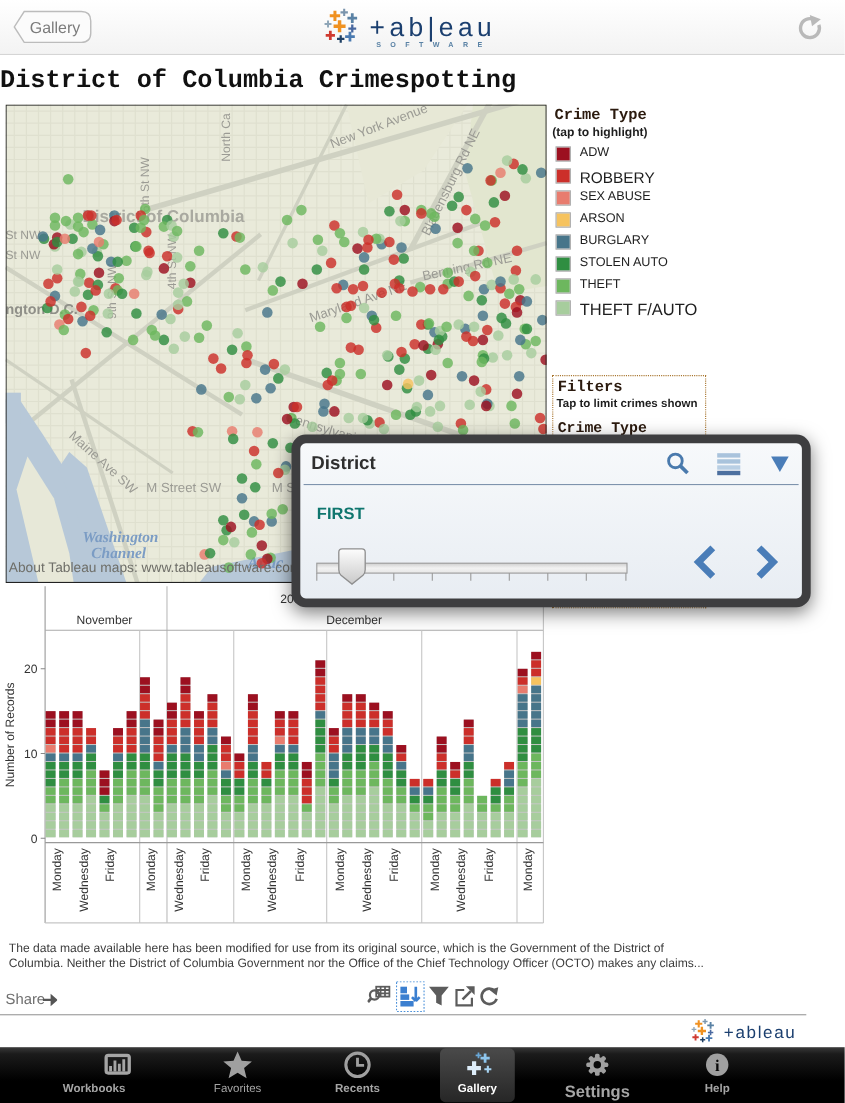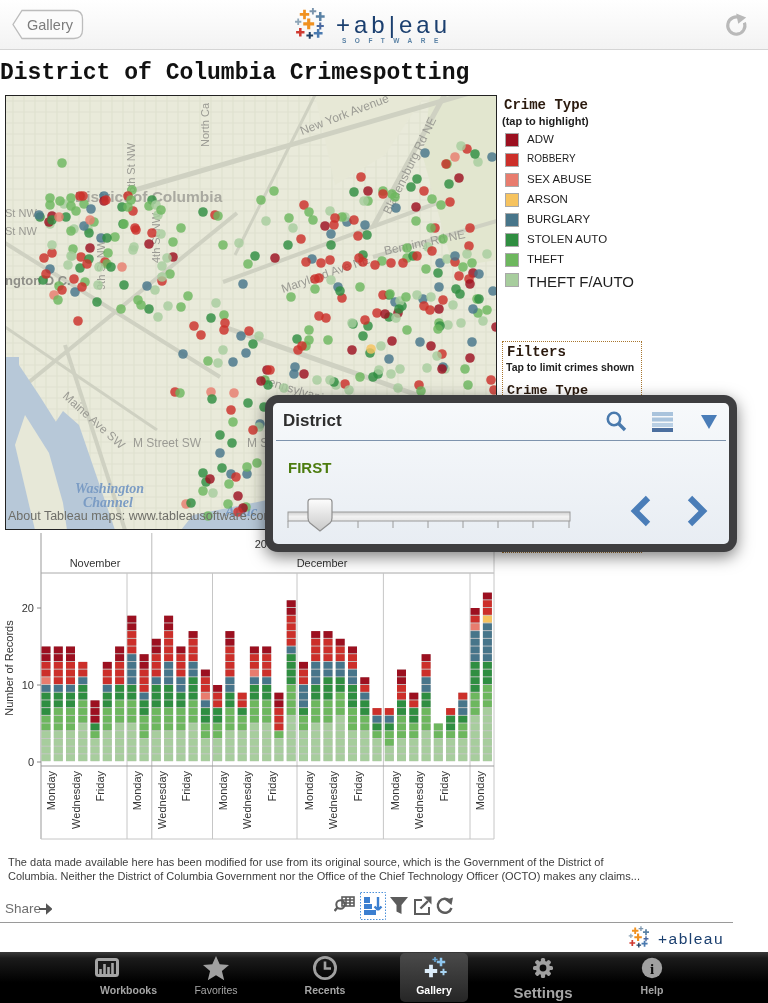--- a/index.html
+++ b/index.html
@@ -440,21 +440,21 @@
     <circle cx="208" cy="398" r="4.8" fill="#a7cd9d" fill-opacity=".82"></circle>
  <text x="3" y="425" font-size="12.5" fill="#6e6e68" font-family="Liberation Sans">About Tableau maps: www.tableausoftware.com/mapdata</text>
  <rect x="0.5" y="0.5" width="491" height="434" fill="none" stroke="#222" stroke-width="1"></rect>
 </svg>
 
 <div class="abs mono" style="left:504px;top:97px;font-size:14px;font-weight:bold;color:#2b1a0e">Crime&nbsp;Type</div>
 <div class="abs" style="left:502px;top:115px;font-size:11px;font-weight:bold;color:#1e1e1e">(tap to highlight)</div>
 <div style="position:absolute;left:506px;top:134px;width:12px;height:12px;background:#9c1020;outline:1px solid #a9a9a9"></div>
 <div style="position:absolute;left:527px;top:133px;font-size:11.5px;color:#1e1e1e">ADW</div>
 <div style="position:absolute;left:506px;top:154px;width:12px;height:12px;background:#cc2f2a;outline:1px solid #a9a9a9"></div>
-<div style="position:absolute;left:527px;top:153px;font-size:10px;color:#1e1e1e">ROBBERY</div>
+<div style="position:absolute;left:527px;top:153px;font-size:14px;color:#1e1e1e">ROBBERY</div>
 <div style="position:absolute;left:506px;top:174px;width:12px;height:12px;background:#e87c6e;outline:1px solid #a9a9a9"></div>
 <div style="position:absolute;left:527px;top:173px;font-size:11.5px;color:#1e1e1e">SEX ABUSE</div>
 <div style="position:absolute;left:506px;top:194px;width:12px;height:12px;background:#f6c35f;outline:1px solid #a9a9a9"></div>
 <div style="position:absolute;left:527px;top:193px;font-size:11.5px;color:#1e1e1e">ARSON</div>
 <div style="position:absolute;left:506px;top:214px;width:12px;height:12px;background:#47758a;outline:1px solid #a9a9a9"></div>
 <div style="position:absolute;left:527px;top:213px;font-size:11.5px;color:#1e1e1e">BURGLARY</div>
 <div style="position:absolute;left:506px;top:234px;width:12px;height:12px;background:#2f8e41;outline:1px solid #a9a9a9"></div>
 <div style="position:absolute;left:527px;top:233px;font-size:11.5px;color:#1e1e1e">STOLEN AUTO</div>
 <div style="position:absolute;left:506px;top:254px;width:12px;height:12px;background:#6db75e;outline:1px solid #a9a9a9"></div>
 <div style="position:absolute;left:527px;top:253px;font-size:11.5px;color:#1e1e1e">THEFT</div>
@@ -1097,21 +1097,21 @@
  <text x="30" y="19" font-size="15.5" fill="#1b3f6f" letter-spacing="1.5" font-family="Liberation Sans">+ableau</text>
 </svg>
 
 <div class="abs" style="left:0;top:952px;width:768px;height:51px;background:linear-gradient(#3a3a3a 0%,#1b1b1b 12%,#000 60%)"></div>
 <div class="abs" style="left:400px;top:953px;width:68px;height:49px;background:linear-gradient(#4a4a4a,#262626);border-radius:5px"></div>
 <svg class="abs" style="left:93px;top:955px" width="28" height="26" viewBox="0 0 28 26">
     <rect x="2" y="3" width="24" height="19" rx="3.5" fill="#a5a5a5"></rect>
     <rect x="5" y="6" width="18" height="13" fill="#1a1a1a"></rect>
     <path d="M7.5 19V14M11.5 19V9M15.5 19V12M19.5 19V8" stroke="#a5a5a5" stroke-width="2.6"></path>
   </svg>
-<div class="abs" style="left:57px;top:984px;width:100px;text-align:right;font-size:10.5px;font-weight:bold;color:#a5a5a5">Workbooks</div>
+<div class="abs" style="left:57px;top:984px;width:100px;text-align:left;font-size:10.5px;font-weight:bold;color:#a5a5a5">Workbooks</div>
 <svg class="abs" style="left:202px;top:955px" width="28" height="26" viewBox="0 0 28 26">
     <path d="M14 1 L17.7 9.3 L27 10 L19.9 16 L22.2 25.2 L14 20.2 L5.8 25.2 L8.1 16 L1 10 L10.3 9.3 Z" fill="#a0a0a0"></path>
   </svg>
 <div class="abs" style="left:166px;top:984px;width:100px;text-align:center;font-size:10.5px;font-weight:normal;color:#a5a5a5">Favorites</div>
 <svg class="abs" style="left:311px;top:955px" width="28" height="26" viewBox="0 0 28 26">
     <circle cx="14" cy="13" r="10.6" fill="none" stroke="#a0a0a0" stroke-width="2.8"></circle>
     <path d="M14 6.5V13.5H20" stroke="#a0a0a0" stroke-width="2.6" fill="none"></path>
   </svg>
 <div class="abs" style="left:275px;top:984px;width:100px;text-align:center;font-size:10.5px;font-weight:bold;color:#a5a5a5">Recents</div>
 <svg class="abs" style="left:420px;top:955px" width="28" height="26" viewBox="0 0 28 26">
@@ -1148,21 +1148,21 @@
  <path d="M18.5 13.5 L25 20" stroke="#4a7aad" stroke-width="3.4"></path>
  <g>
   <rect x="52" y="2" width="21" height="4" fill="#a9c3dc"></rect>
   <rect x="52" y="7.5" width="21" height="4" fill="#a9c3dc"></rect>
   <rect x="52" y="13" width="21" height="4" fill="#b9cfe4"></rect>
   <rect x="52" y="18" width="21" height="4" fill="#4c6f9f"></rect>
  </g>
  <path d="M101 5 H117 L109 19 Z" fill="#4a7db8"></path>
 </svg>
 <div class="abs" style="left:276px;top:440px;width:450px;border-top:1px solid #7e93ad"></div>
-<div class="abs" style="left:288px;top:459px;font-size:15px;font-weight:bold;color:#4d7c0f">FIRST</div>
+<div class="abs" style="left:288px;top:459px;font-size:15px;font-weight:bold;color:#0f766e">FIRST</div>
 <svg class="abs" style="left:286px;top:498px" width="290" height="38" viewBox="0 0 290 38">
  <rect x="2" y="14" width="282" height="9" fill="url(#gtrack)" stroke="#9a9a9a" stroke-width="1"></rect>
  <defs>
   <linearGradient id="gtrack" x1="0" y1="0" x2="0" y2="1">
    <stop offset="0" stop-color="#cfcfcf"></stop>
         <stop offset=".5" stop-color="#f2f2f2"></stop>
         <stop offset="1" stop-color="#e7e7e7"></stop>
   </linearGradient>
   <linearGradient id="gthumb" x1="0" y1="0" x2="0" y2="1">
    <stop offset="0" stop-color="#fdfdfd"></stop>

